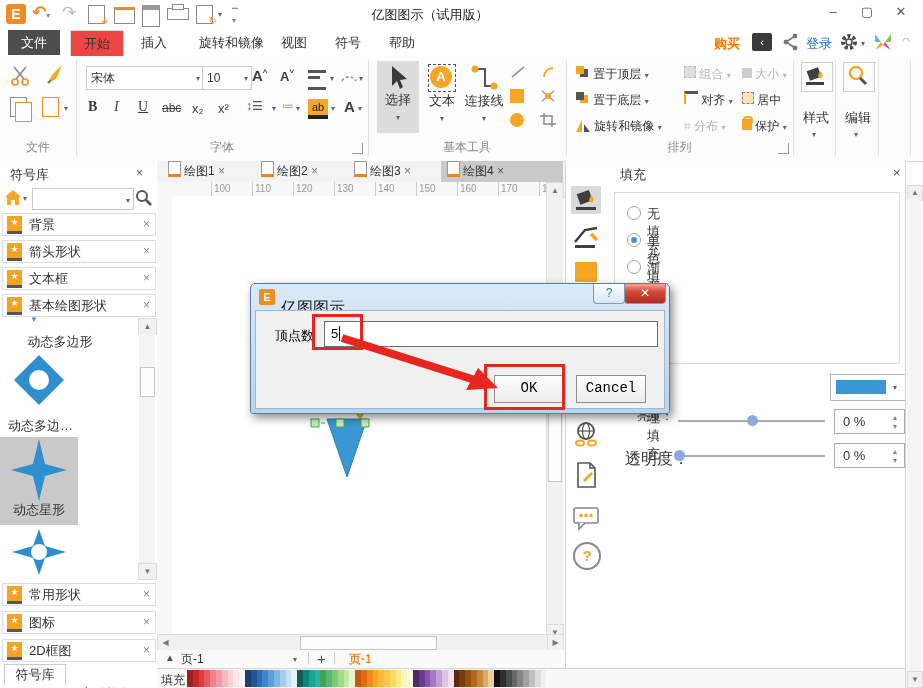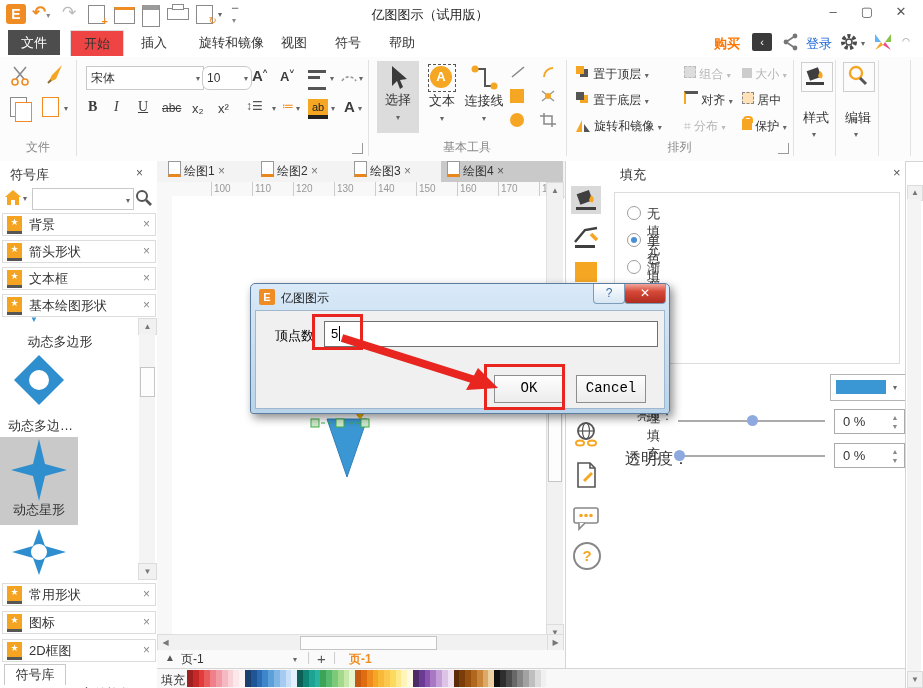--- a/index.html
+++ b/index.html
@@ -157,21 +157,21 @@
         </svg>
     </div>
     <div class="abs" style="left:10px;top:40px;width:15px;height:18px;background:#fff;border:1px solid #8a8a8a;">
         <span style="position:absolute;left:4px;top:4px;width:15px;height:18px;background:#fff;border:1px solid #ef8c23;"></span>
       </div>
     <div class="abs" style="left:42px;top:40px;width:15px;height:18px;background:#fff;border:1px solid #ef8c23;"></div>
     <div class="abs car" style="left:64px;top:48px;">▾</div>
     <div class="abs glabel" style="left:0;width:76px;">文件</div>
 
     <div class="abs combo" style="left:86px;top:9px;width:108px;"><span>宋体</span><span class="car">▾</span></div>
-    <div class="abs combo" style="left:202px;top:9px;width:40px;border-radius:7px;"><span>10</span><span class="car">▾</span></div>
+    <div class="abs combo" style="left:202px;top:9px;width:40px;"><span>10</span><span class="car">▾</span></div>
     <div class="abs fbtn" style="left:252px;top:10px;font-size:15px;font-weight:bold;"><span>A</span><span style="font-size:8px;vertical-align:7px;">˄</span></div>
     <div class="abs fbtn" style="left:280px;top:10px;font-size:13px;font-weight:bold;"><span>A</span><span style="font-size:8px;vertical-align:7px;">˅</span></div>
     <div class="abs" style="left:308px;top:13px;width:18px;height:14px;border-top:3px solid #555;border-bottom:3px solid #555;">
         <span style="display:block;margin-top:3px;border-top:3px solid #555;width:12px;"></span>
       </div>
     <div class="abs car" style="left:330px;top:18px;">▾</div>
     <div class="abs" style="left:340px;top:12px;width:18px;height:14px;">
         <svg width="18" height="14" viewBox="0 0 18 14">
           <path d="M2 12 A8 8 0 0 1 16 12" fill="none" stroke="#999" stroke-width="1.6" stroke-dasharray="3 2"></path>
         </svg>
@@ -185,20 +185,21 @@
     <div class="abs fbtn" style="left:192px;top:44px;">x₂</div>
     <div class="abs fbtn" style="left:218px;top:44px;">x²</div>
     <div class="abs fbtn" style="left:246px;top:42px;font-size:12px;color:#555;">↕☰</div>
     <div class="abs car" style="left:272px;top:48px;">▾</div>
     <div class="abs fbtn" style="left:282px;top:42px;font-size:12px;color:#ef8c23;">≔</div>
     <div class="abs car" style="left:296px;top:48px;">▾</div>
     <div class="abs" style="left:308px;top:42px;width:20px;height:16px;background:#f5a623;color:#222;font-size:11px;text-align:center;line-height:16px;border-bottom:4px solid #222;">ab</div>
     <div class="abs car" style="left:331px;top:48px;">▾</div>
     <div class="abs fbtn" style="left:344px;top:41px;font-size:15px;font-weight:bold;">A</div>
     <div class="abs car" style="left:358px;top:48px;">▾</div>
+    <div class="abs glabel" style="left:78px;width:288px;">字体</div>
     <div class="abs launcher" style="left:352px;top:86px;"></div>
 
     <div class="abs tile sel" style="left:377px;top:4px;width:42px;height:72px;">
       <svg width="24" height="26" viewBox="0 0 24 26" style="margin:4px auto 0;">
           <polygon points="6,1 6,21 11,16 14,24 17,22 14,15 21,14" fill="#3a3a3a"></polygon>
         </svg>
       <div>选择</div>
       <div class="car" style="margin-top:5px;">▾</div>
     </div>
     <div class="abs tile" style="left:423px;top:4px;width:38px;height:72px;">
@@ -590,21 +591,21 @@
         <span class="sw" style="background: rgb(133, 133, 133);"></span>
         <span class="sw" style="background: rgb(162, 162, 162);"></span>
         <span class="sw" style="background: rgb(191, 191, 191);"></span>
         <span class="sw" style="background: rgb(220, 220, 220);"></span>
         <span class="sw" style="background: rgb(240, 240, 240);"></span>
       </div>
   </div>
 
   <div class="abs dialog">
     <div class="abs" style="left:8px;top:5px;width:16px;height:16px;background:#ef8c23;border-radius:2px;color:#fff;font-weight:bold;font-size:11px;text-align:center;line-height:16px;">E</div>
-    <div class="abs" style="left:30px;top:6px;font-size:12px;color:#1a1a1a;">亿图图示</div>
+    <div class="abs" style="left:30px;top:14px;font-size:16px;color:#1a1a1a;">亿图图示</div>
     <div class="helpbtn" style="left:342px;width:30px;">?</div>
     <div class="helpbtn closebtn" style="left:373px;width:40px;">✕</div>
     <div class="dlgclient">
       <div class="abs" style="left:19px;top:16px;font-size:13px;color:#000;">顶点数</div>
       <div class="abs" style="left:68px;top:10px;width:326px;height:24px;background:#fff;border:1px solid #707070;line-height:24px;padding-left:6px;font-size:13px;color:#000;"><span>5</span><span style="border-left:1px solid #000;margin-left:1px;"></span></div>
       <div class="dlgbtn" style="left:238px;top:64px;">OK</div>
       <div class="dlgbtn" style="left:320px;top:64px;">Cancel</div>
     </div>
   </div>
 

